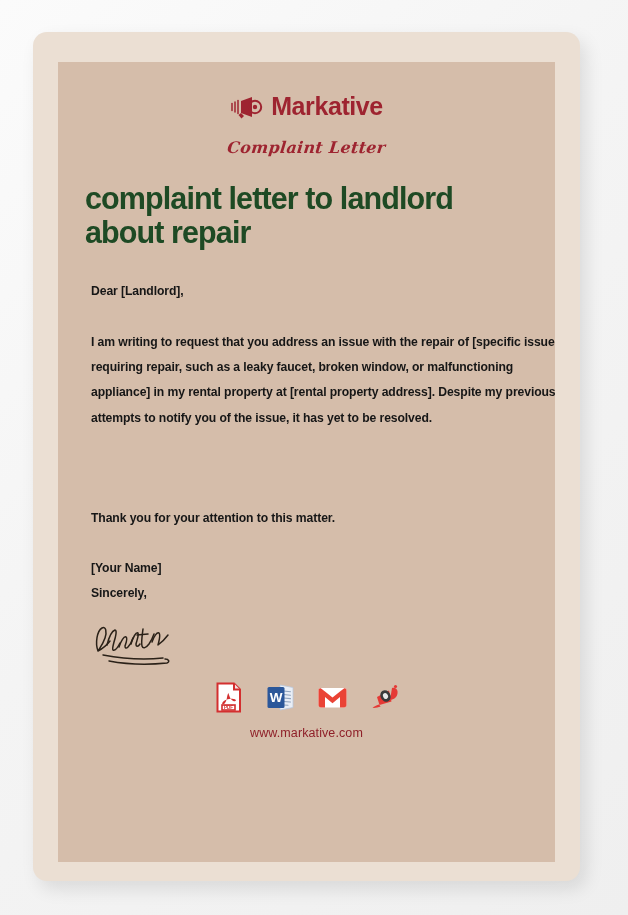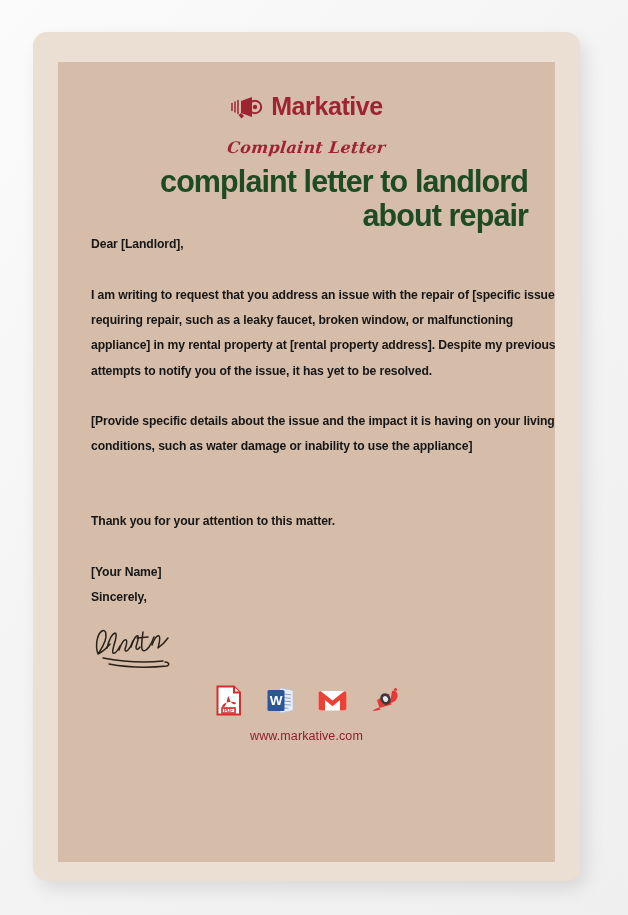--- a/index.html
+++ b/index.html
@@ -69,32 +69,33 @@
     font-style: italic;
     font-weight: 700;
     font-size: 16px;
     letter-spacing: 0.3px;
     margin-top: 20px;
     transform: skewX(-6deg);
   }
 
   
   .title {
-    text-align: right;
+    text-align: left;
     color: #1e4a24;
     font-size: 30.5px;
     font-weight: 700;
     line-height: 1.12;
     letter-spacing: -0.9px;
-    margin-top: 7px;
+    margin-top: 24px;
     padding: 0 6px;
   }
 
   
   .body {
+    margin-top: 30px;
     padding: 0 0 0 12px;
     color: #161616;
     font-size: 12.2px;
     font-weight: 700;
     line-height: 25.3px;
     letter-spacing: -0.1px;
   }
   .body p { margin: 0; }
   .gap-lg { height: 25px; }
   .gap-sm { height: 25px; }
@@ -152,21 +153,20 @@
       <h1 class="title">complaint letter to landlord about repair</h1>
 
       <div class="body">
 
         <p class="para">Dear [Landlord],</p>
         <div class="gap-lg"></div>
 
         <p class="para">I am writing to request that you address an issue with the repair of [specific issue requiring repair, such as a leaky faucet, broken window, or malfunctioning appliance] in my rental property at [rental property address]. Despite my previous attempts to notify you of the issue, it has yet to be resolved.</p>
         <div class="gap-sm"></div>
 
-        <p class="para">[Provide specific details about the issue and the impact it is having on your living conditions, such as water damage or inability to use the appliance]</p>
         <div class="gap-sm"></div>
 
         <div class="gap-sm"></div>
 
         <p class="para">Thank you for your attention to this matter.</p>
         <div class="gap-sm"></div>
 
         <p class="para">[Your Name]</p>
         <p class="para">Sincerely,</p>
       </div>

